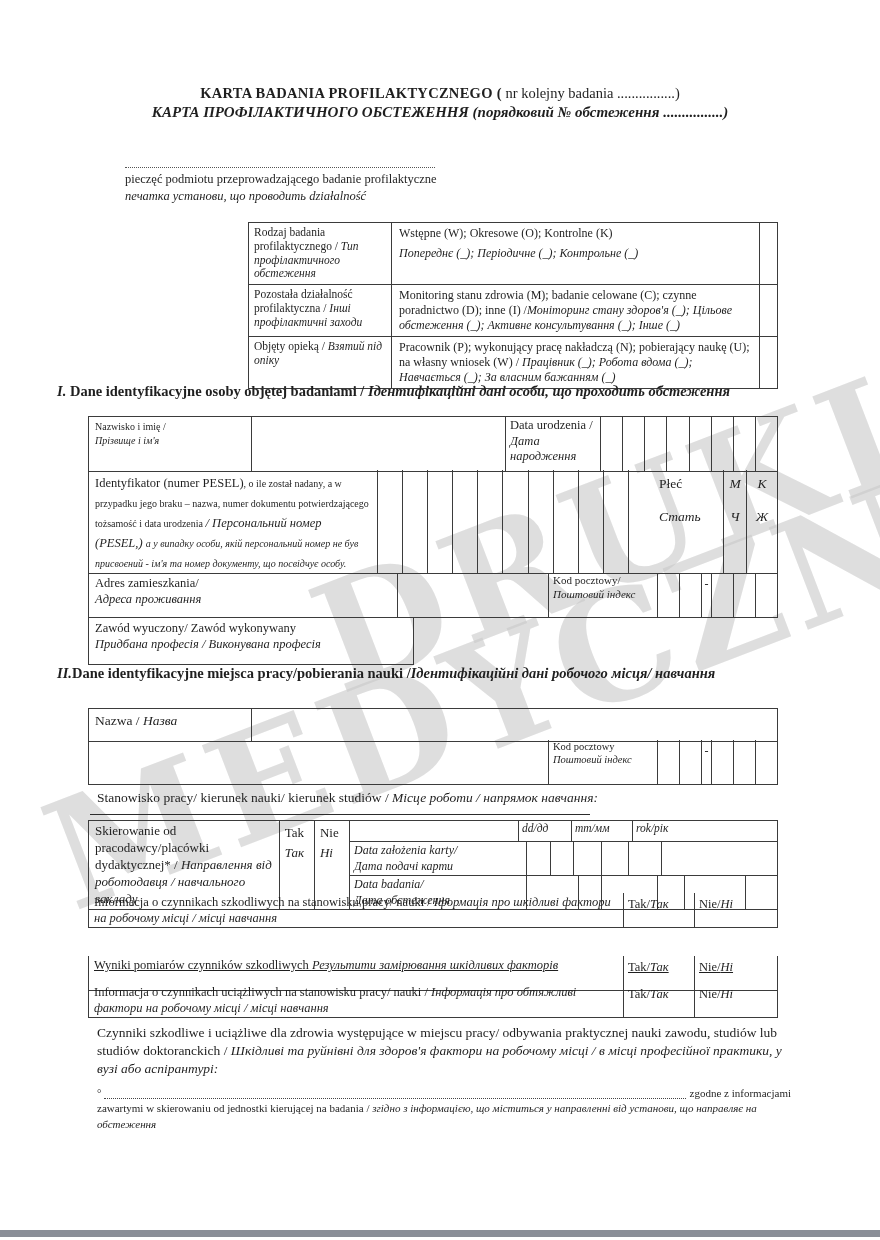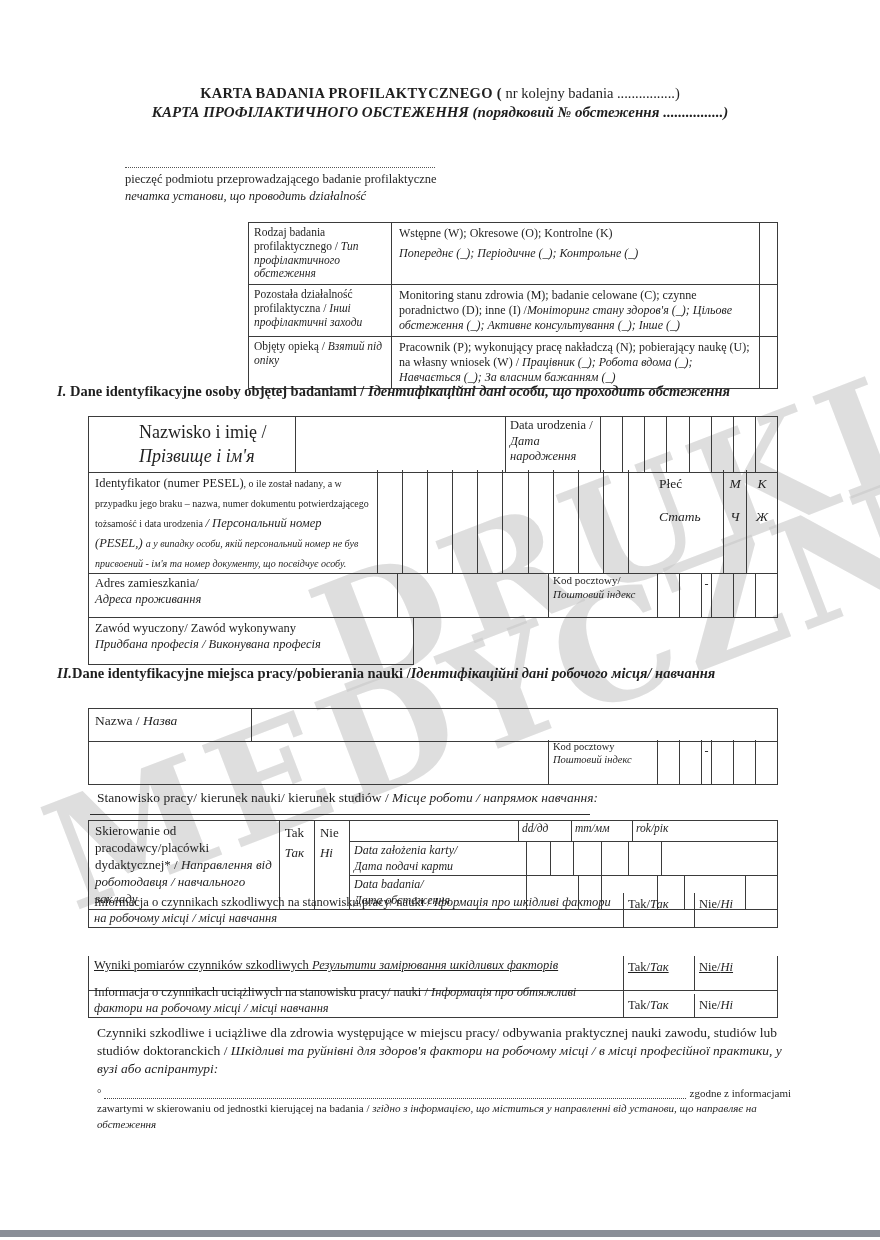--- a/index.html
+++ b/index.html
@@ -42,21 +42,21 @@
   .sechead{left:57px;width:716px;font-size:14.5px;font-weight:bold;line-height:1.32;}
   .sec1{top:382px;}
   .sec2{top:664px;}
   .sechead .num{font-style:italic;}
   
   .prow{display:flex;background:transparent;}
   .ptableA{left:88px;top:416px;width:688px;min-height:54px;}
   .ptableB{left:88px;top:470.3px;width:688px;min-height:102px;border-top:none !important;}
   .ptableC{left:88px;top:573px;width:688px;min-height:44px;border-top:none !important;}
   .ptableD{left:88px;top:617.6px;width:312px;min-height:42px;border-top:none !important;padding:2px 6px;font-size:12.5px;line-height:1.3;}
-  .pa-label{width:150px;border-right:1.3px solid #3b3b3b;padding:3px 6px;font-size:18px;line-height:1.35;margin-left:44px;}
+  .pa-label{width:150px;border-right:1.3px solid #3b3b3b;padding:3px 6px;font-size:10px;line-height:1.35;}
   .pa-fill{flex:1;border-right:1.3px solid #3b3b3b;}
   .pa-dob{width:86px;border-right:1.3px solid #3b3b3b;padding:1px 4px;font-size:12.5px;line-height:1.25;}
   .pa-boxes{width:176px;display:flex;}
   .pb-label{width:276px;border-right:1.3px solid #3b3b3b;padding:2px 6px;line-height:1.24;}
   .pb-label .big{font-size:12.5px;}
   .pb-label .small{font-size:10px;}
   .pb-boxes{flex:1;display:flex;}
   .pb-sex{width:58px;border-right:1.3px solid #3b3b3b;padding:6px 6px;font-size:13.5px;display:flex;flex-direction:column;gap:17px;}
   .sexopt{text-align:center;padding-top:6px;font-size:13.5px;display:flex;flex-direction:column;gap:17px;}
   .pb-m{width:22px;border-right:1.3px solid #3b3b3b;}
@@ -95,21 +95,21 @@
   .rd-row + .rd-row{border-top:1.2px solid #3b3b3b;gap:28px;}
   .rd-label{width:168px;border-right:1.2px solid #3b3b3b;padding:1px 4px;font-size:12px;font-style:italic;line-height:1.3;}
   .rd-grp{display:flex;border-right:1.2px solid #3b3b3b;}
   .rd-grp.dd{width:46px;}
   .rd-grp.mm{width:54px;}
   .rd-grp.rok{width:64px;border-right:none;}
   
   .irow{display:flex;border:1.4px solid #3b3b3b;border-top:none;min-height:34px;}
   .irow1{left:88px;top:893px;width:688px;}
   .irow2{left:88px;top:956px;width:688px;text-decoration:underline;}
-  .irow3{left:88px;top:983px;width:688px;align-items:flex-end;}
+  .irow3{left:88px;top:983px;width:688px;}
   .i-label{flex:1;border-right:1.3px solid #3b3b3b;padding:1px 5px;font-size:12.5px;line-height:1.28;}
   .i-yes{width:62px;border-right:1.3px solid #3b3b3b;padding:4px 4px;font-size:12.5px;}
   .i-no{width:74px;padding:4px 4px;font-size:12.5px;}
   
   .factors{left:97px;top:1024px;width:694px;font-size:13.5px;line-height:1.33;}
   .footnote{left:97px;top:1086px;width:694px;font-size:11px;line-height:1.4;}
   .fn-line1{display:flex;align-items:flex-end;}
   .fn-marker{margin-right:3px;}
   .fn-leader{flex:1;border-bottom:1.6px dotted #444;height:9px;margin:0 4px 2px 0;}
   

